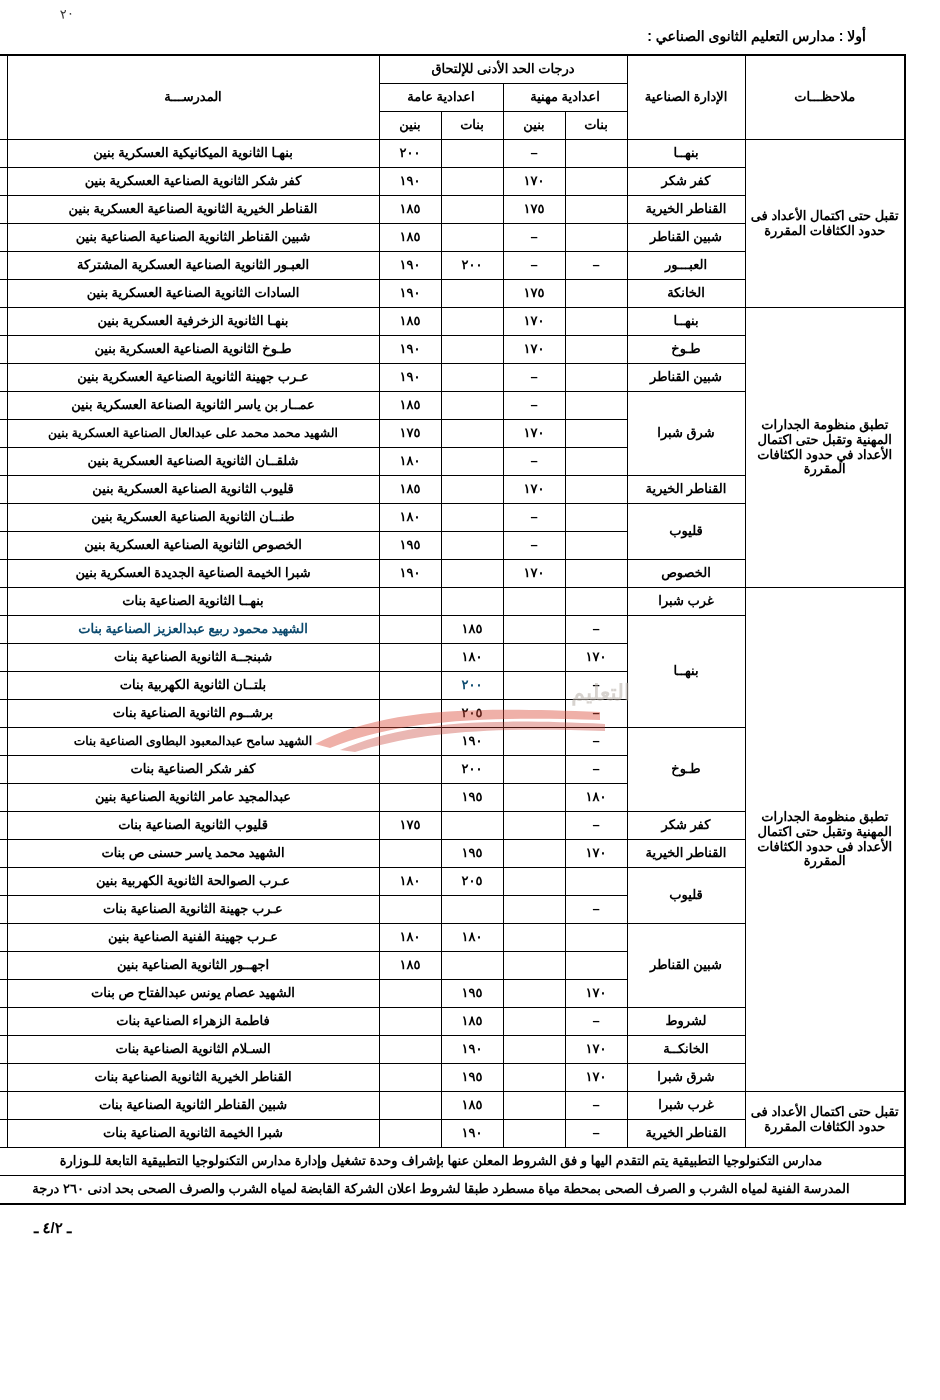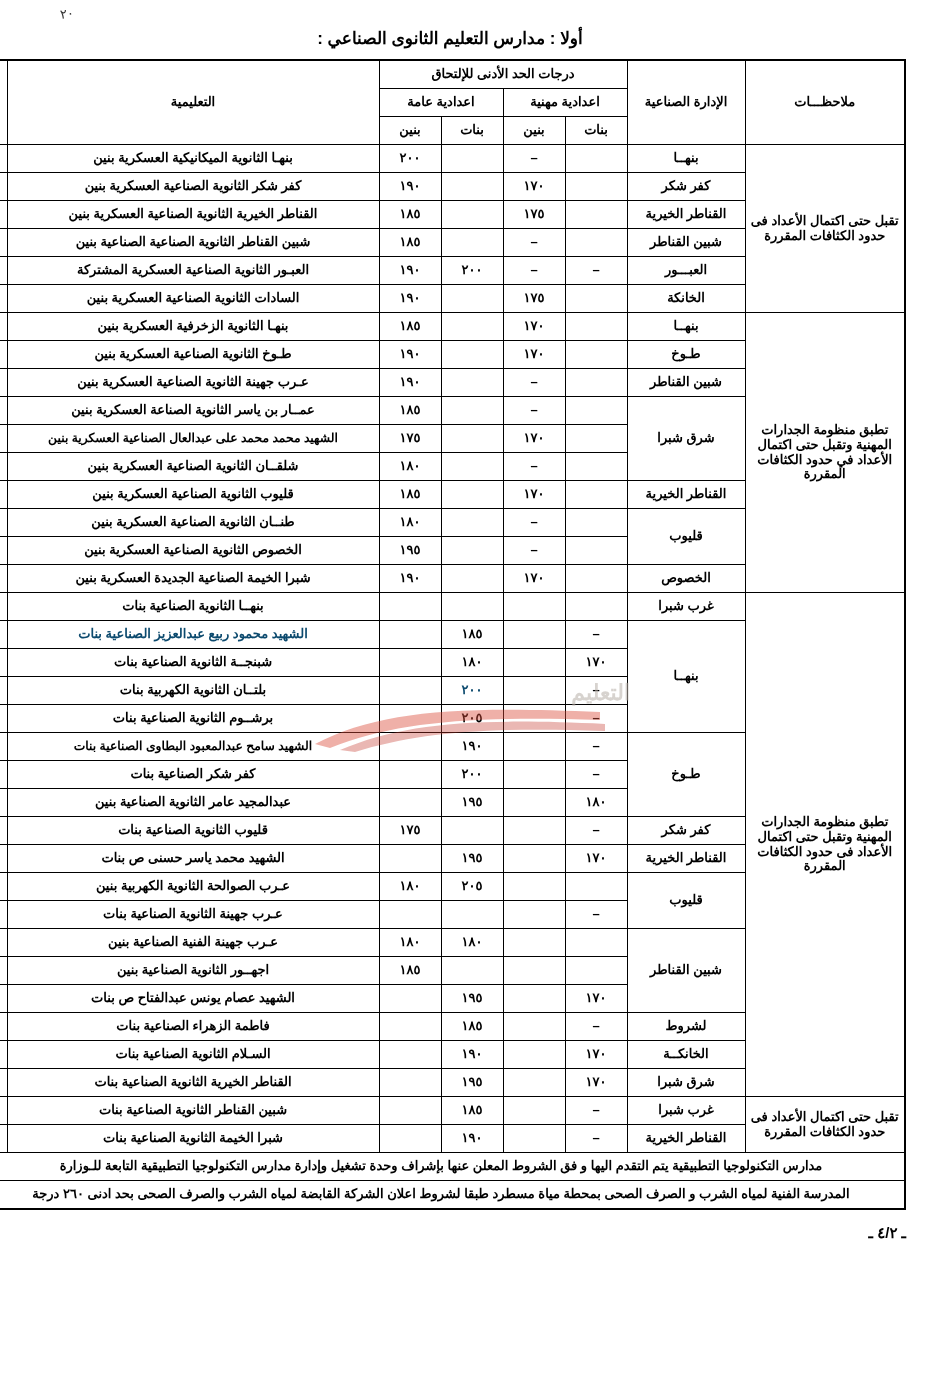--- a/index.html
+++ b/index.html
@@ -22,22 +22,22 @@
   .corner-mark{
     position:absolute;
     top:6px;
     left:60px;
     font-size:13px;
     color:#333;
     transform:rotate(-8deg);
     letter-spacing:1px;
   }
   .doc-title{
-    text-align:center;
-    font-size:17px;
+    text-align:right;
+    font-size:14px;
     font-weight:bold;
     margin:14px 40px 10px 0;
     letter-spacing:0.5px;
   }
   table.main{
     width:866px;
     margin:0 auto;
     border-collapse:collapse;
     table-layout:fixed;
     border:2px solid #000;
@@ -81,21 +81,21 @@
   .hdr-sub{font-size:13px;font-weight:bold;}
   .footnote td{
     text-align:right;
     font-size:12.5px;
     font-weight:bold;
     padding:5px 8px;
     line-height:1.35;
     height:auto;
   }
   .pagenum{
-    text-align:right;
+    text-align:left;
     font-size:15px;
     font-weight:bold;
     margin-top:14px;
     letter-spacing:2px;
   }
   .watermark{
     position:absolute;
     top:672px;
     left:300px;
     width:330px;
@@ -139,21 +139,21 @@
         <col class="col-deg">
         <col class="col-deg">
       <col class="col-school">
         <col class="col-no">
     </colgroup>
     <thead>
       <tr>
         <th class="hdr" rowspan="3">ملاحظـــات</th>
         <th class="hdr" rowspan="3">الإدارة الصناعية</th>
         <th class="hdr-top" colspan="4">درجات الحد الأدنى للإلتحاق</th>
-        <th class="hdr" rowspan="3">التعليمية</th>
+        <th class="hdr" rowspan="3">المدرســـة</th>
         <th class="hdr" rowspan="3">م</th>
       </tr>
       <tr>
         <th class="hdr-sub" colspan="2">اعدادية مهنية</th>
         <th class="hdr-sub" colspan="2">اعدادية عامة</th>
       </tr>
       <tr>
         <th class="hdr-sub">بنات</th>
         <th class="hdr-sub">بنين</th>
         <th class="hdr-sub">بنات</th>

